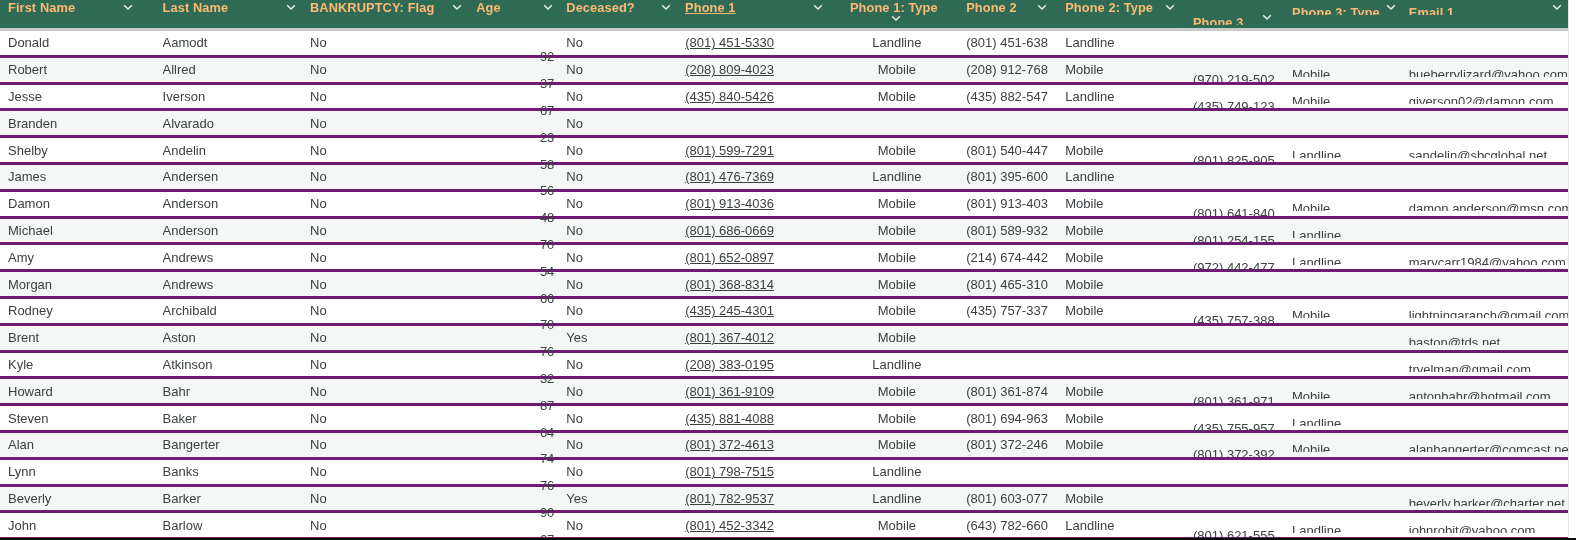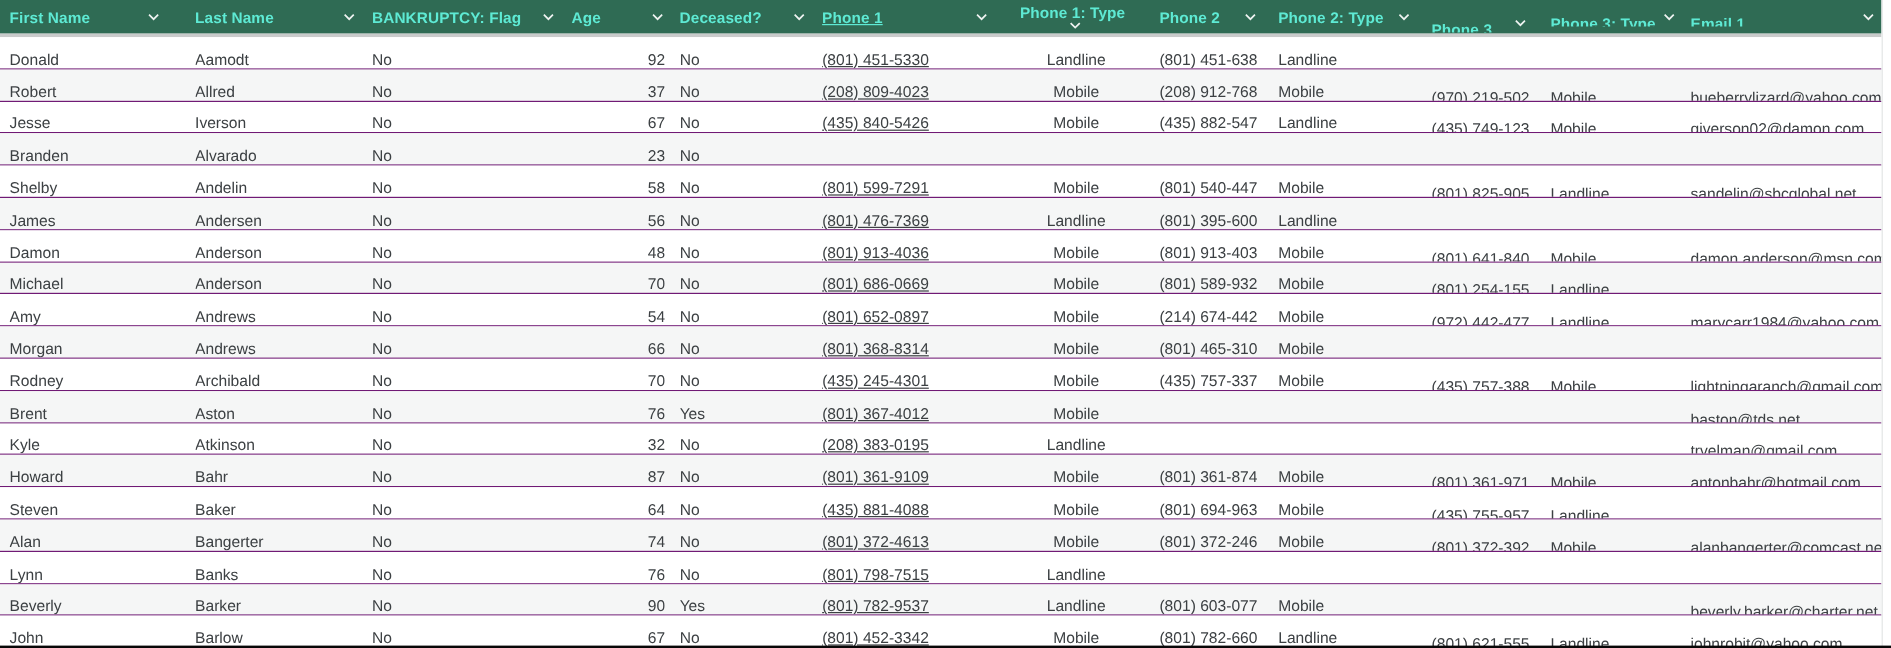--- a/index.html
+++ b/index.html
@@ -5,40 +5,40 @@
   html, body { margin: 0; padding: 0; }
   body {
     width: 1576px; height: 540px; overflow: hidden;
     font-family: "Liberation Sans", "DejaVu Sans", sans-serif;
     background: #ffffff;
   }
   #app { position: relative; width: 1576px; height: 540px; overflow: hidden; }
 
   
   #grid-header {
-    display: flex; align-items: center;
+    display: flex; align-items: flex-start;
     width: 1568px; height: 28px;
-    background: #2f6b54; color: #5eead4;
+    background: #2f6b54; color: #fdba74;
   }
   .hcell {
     box-sizing: border-box; position: relative;
     display: flex; align-items: center; justify-content: space-between;
     font-size: 12.8px; font-weight: bold; letter-spacing: .1px;
     white-space: nowrap; overflow: hidden; cursor: pointer;
     padding-right: 6px;
   }
   .hcell .chev { flex: 0 0 auto; margin-left: 4px; color: rgba(255,255,255,.92); display: flex; align-items: center; }
   #header-strip { width: 1568px; height: 3px; background: #c9cbcb; }
 
   
   #grid-body { width: 1568px; }
   .grid-row {
-    display: flex; align-items: flex-end;
+    display: flex; align-items: center;
     height: 26.8px; box-sizing: border-box;
-    background: #ffffff; border-bottom: 1px solid #701a75;
+    background: #ffffff; border-bottom: 3px solid #701a75;
     color: #3c4043; font-size: 13px;
   }
   .grid-row:nth-child(even) { background: #f5f6f6; }
   .cell {
     box-sizing: border-box; display: flex; align-items: center;
     white-space: nowrap; overflow: hidden;
   }
 
   
   .c-first_name      { width: 140px; padding-left: 8px; }
@@ -901,21 +901,21 @@
         <div class="cell c-deceased">
           <span class="inner">No</span>
         </div>
         <div class="cell c-phone1">
           <span class="inner">(801) 452-3342</span>
         </div>
         <div class="cell c-phone1_type">
           <span class="inner">Mobile</span>
         </div>
         <div class="cell c-phone2">
-          <span class="inner">(801) 782-660</span>
+          <span class="inner">(643) 782-660</span>
         </div>
         <div class="cell c-phone2_type">
           <span class="inner">Landline</span>
         </div>
         <div class="cell c-phone3">
           <span class="inner">(801) 621-555</span>
         </div>
         <div class="cell c-phone3_type">
           <span class="inner">Landline</span>
         </div>

